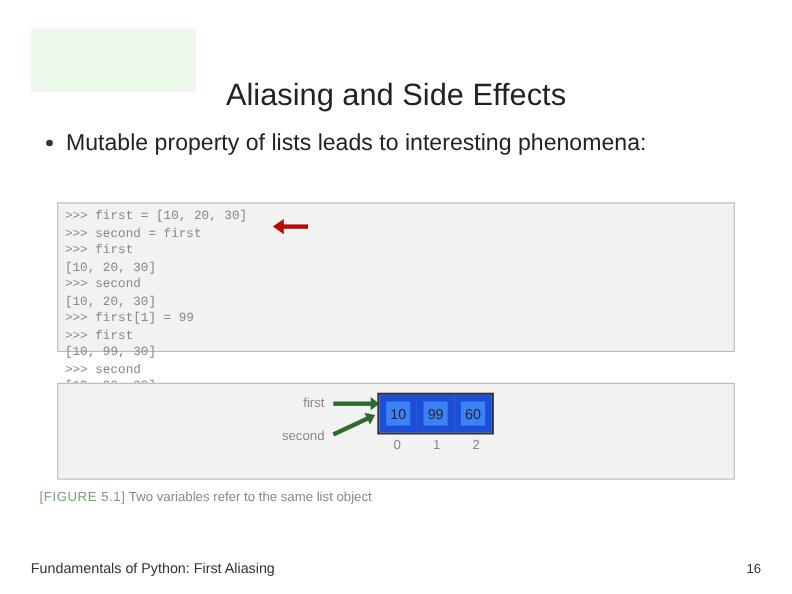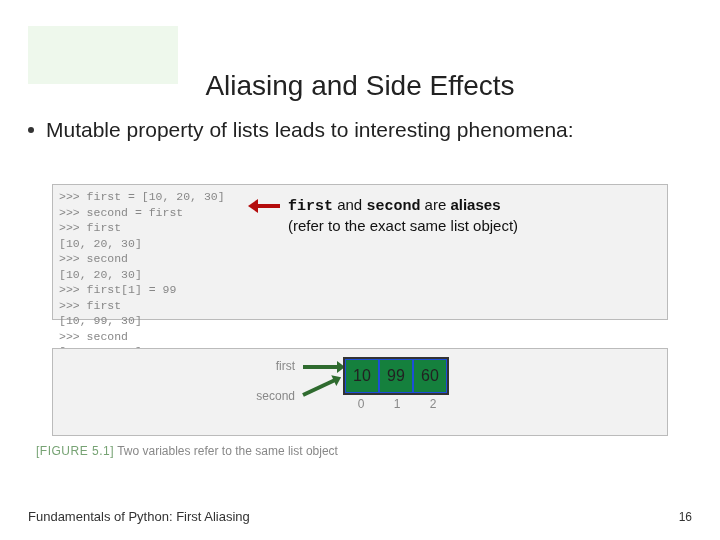--- a/index.html
+++ b/index.html
@@ -25,21 +25,21 @@
     top: 30px;
     width: 720px;
     text-align: center;
     font-size: 28px;
     color: #222;
     font-weight: 400;
     margin-top: 40px;
   }
   .bullet-row {
     position: absolute;
-    left: 28px;
+    left: 42px;
     top: 116px;
     display: flex;
     align-items: flex-start;
   }
   .bullet-dot {
     width: 6px;
     height: 6px;
     border-radius: 50%;
     background: #333;
     margin-top: 11px;
@@ -119,24 +119,24 @@
   .diag-labels div { margin-bottom: 16px; }
   .boxes {
     position: absolute;
     left: 290px;
     top: 8px;
     border: 2px solid #333;
     display: flex;
   }
   .cell {
     width: 34px; height: 34px;
-    border: 1px solid #1d4ed8;
-    background: #15803d;
+    border: 6px solid #1d4ed8;
+    background: #3b82f6;
     color: #222;
-    font-size: 16px;
+    font-size: 13px;
     display: flex;
     align-items: center;
     justify-content: center;
   }
   .indices {
     position: absolute;
     left: 290px;
     top: 48px;
     display: flex;
     font-size: 12px;
@@ -215,24 +215,20 @@
 &gt;&gt;&gt; first[1] = 99
 &gt;&gt;&gt; first
 [10, 99, 30]
 &gt;&gt;&gt; second
 [10, 99, 30]</div>
 
 <div class="arrow-callout">
   <div class="arrow-shaft">
     <div class="arrow-head"></div>
   </div>
-  <div class="callout-text">
-    <span class="mono">first</span><span> and </span><span class="mono">second</span><span> are </span><span class="bold">aliases</span><br>
-    <span>(refer to the exact same list object)</span>
-  </div>
 </div>
 
 <div class="diagram">
   <div class="diag-labels">
     <div>first</div>
     <div>second</div>
   </div>
   <div class="diag-arrow1"></div>
   <div class="diag-arrow2"></div>
   <div class="boxes">

